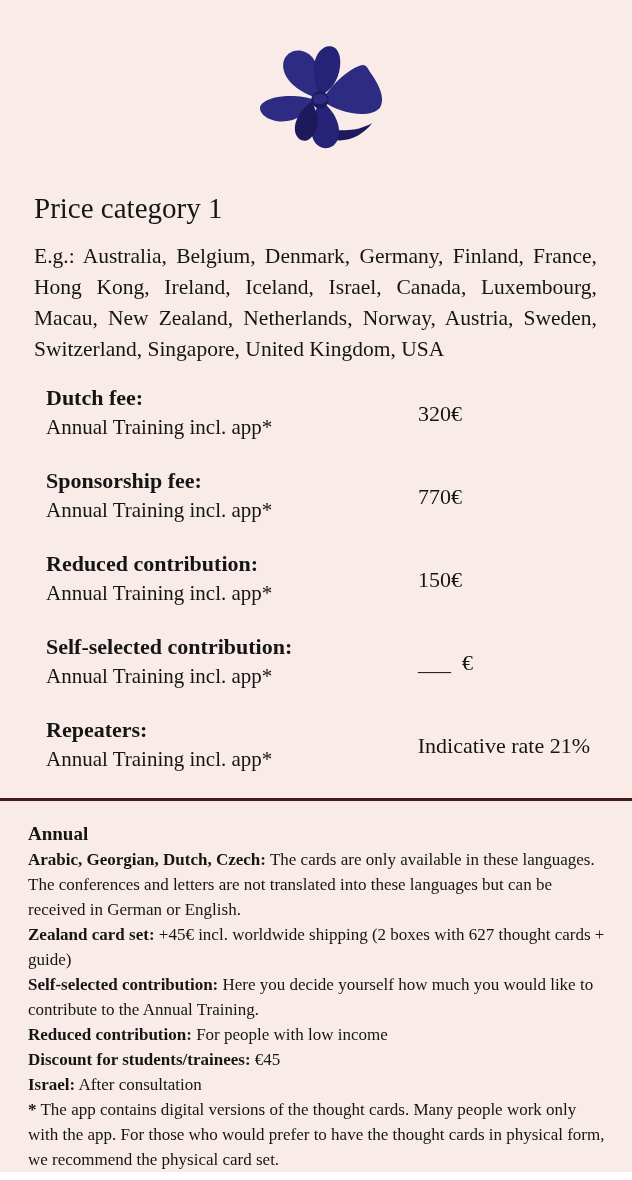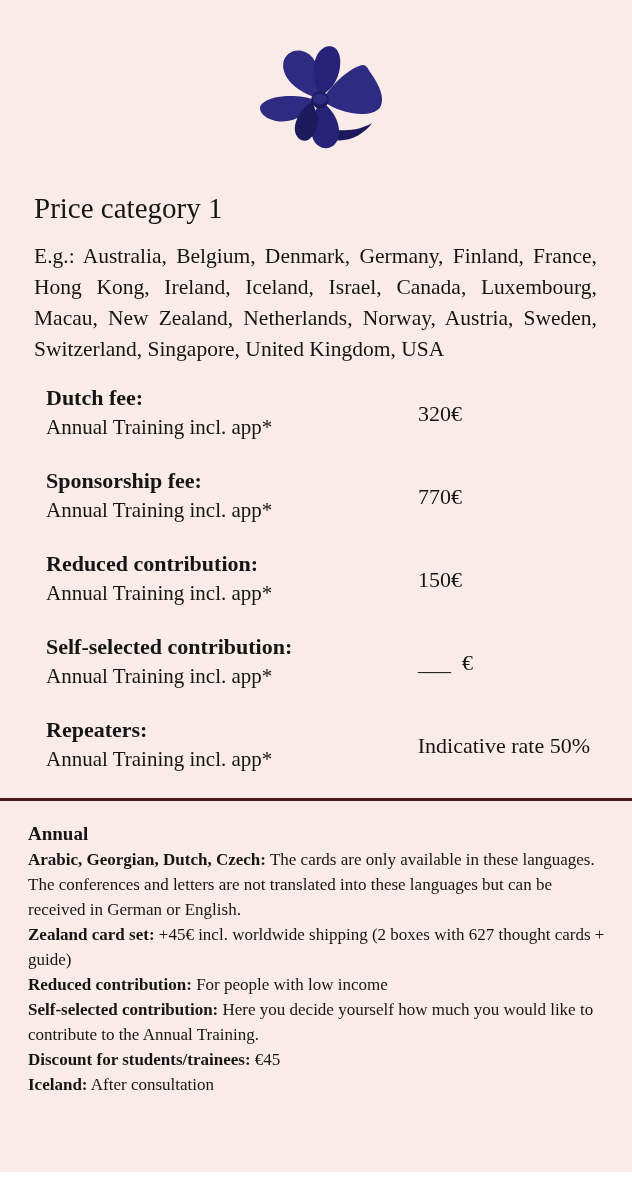--- a/index.html
+++ b/index.html
@@ -91,30 +91,31 @@
     <span class="value">150€</span>
     <span class="sub">Annual Training incl. app*</span>
   </div>
   <div class="price-row">
     <span class="label">Self-selected contribution:</span>
     <span class="value">___&nbsp;&nbsp;€</span>
     <span class="sub">Annual Training incl. app*</span>
   </div>
   <div class="price-row value-right">
     <span class="label">Repeaters:</span>
-    <span class="value">Indicative rate 50%</span>
+    <span class="value">Indicative rate 21%</span>
     <span class="sub">Annual Training incl. app*</span>
   </div>
 </div>
 
 <hr class="divider">
 
 <div class="notes">
   <h2 class="notes-title">Annual</h2>
   <p><span class="lead">Arabic, Georgian, Dutch, Czech:</span> <span>The cards are only available in these languages. The conferences and letters are not translated into these languages but can be received in German or English.</span></p>
   <p><span class="lead">Zealand card set:</span> <span>+45€ incl. worldwide shipping (2 boxes with 627 thought cards + guide)</span></p>
+  <p><span class="lead">Self-selected contribution:</span> <span>Here you decide yourself how much you would like to contribute to the Annual Training.</span></p>
   <p><span class="lead">Reduced contribution:</span> <span>For people with low income</span></p>
-  <p><span class="lead">Self-selected contribution:</span> <span>Here you decide yourself how much you would like to contribute to the Annual Training.</span></p>
   <p><span class="lead">Discount for students/trainees:</span> <span>€45</span></p>
-  <p><span class="lead">Iceland:</span> <span>After consultation</span></p>
+  <p><span class="lead">Israel:</span> <span>After consultation</span></p>
+  <p><span class="lead">*</span> <span>The app contains digital versions of the thought cards. Many people work only with the app. For those who would prefer to have the thought cards in physical form, we recommend the physical card set.</span></p>
 </div>
 
 <div class="footer-strip"></div>
 
 </body></html>

